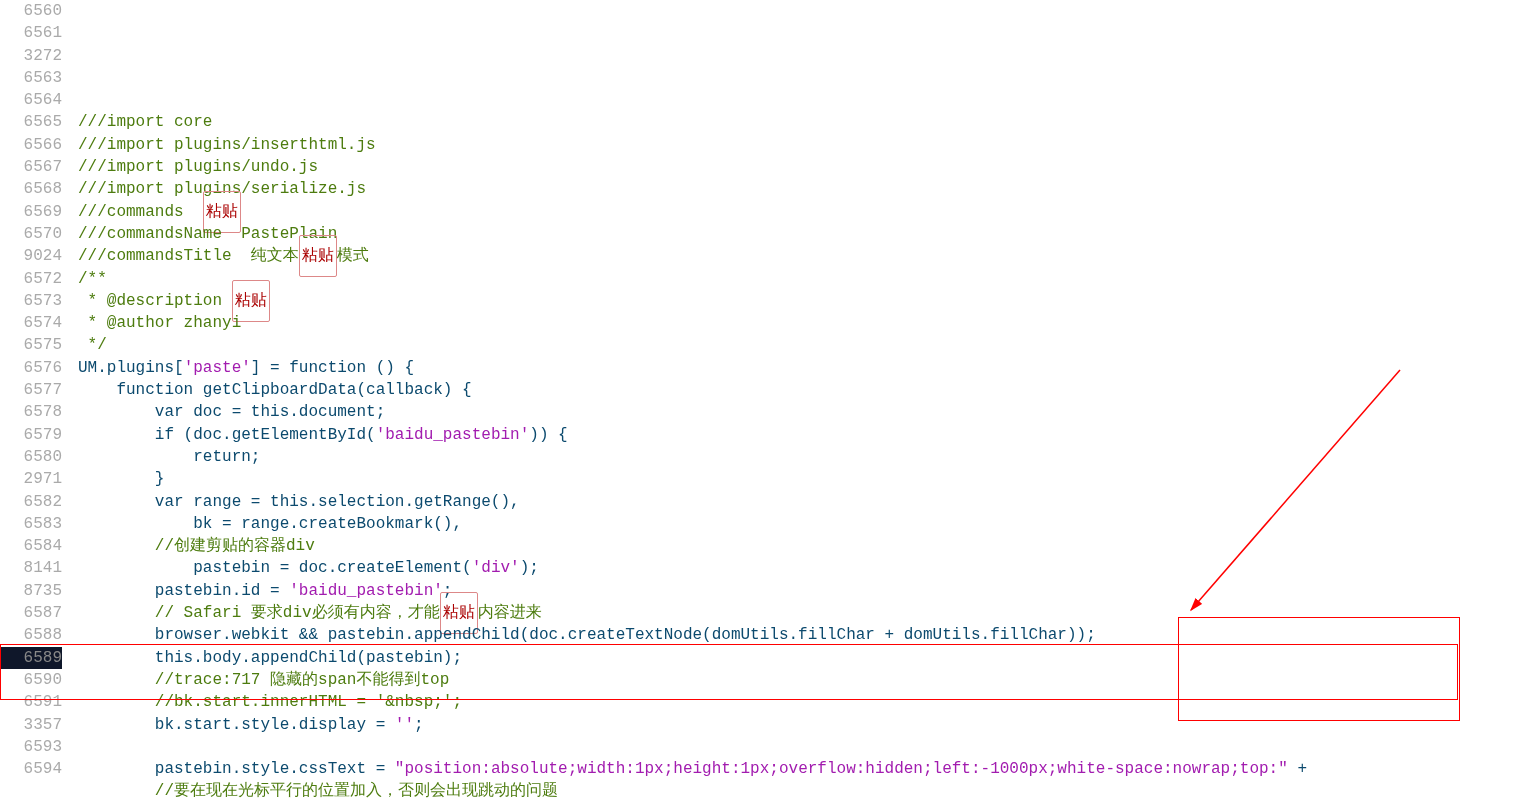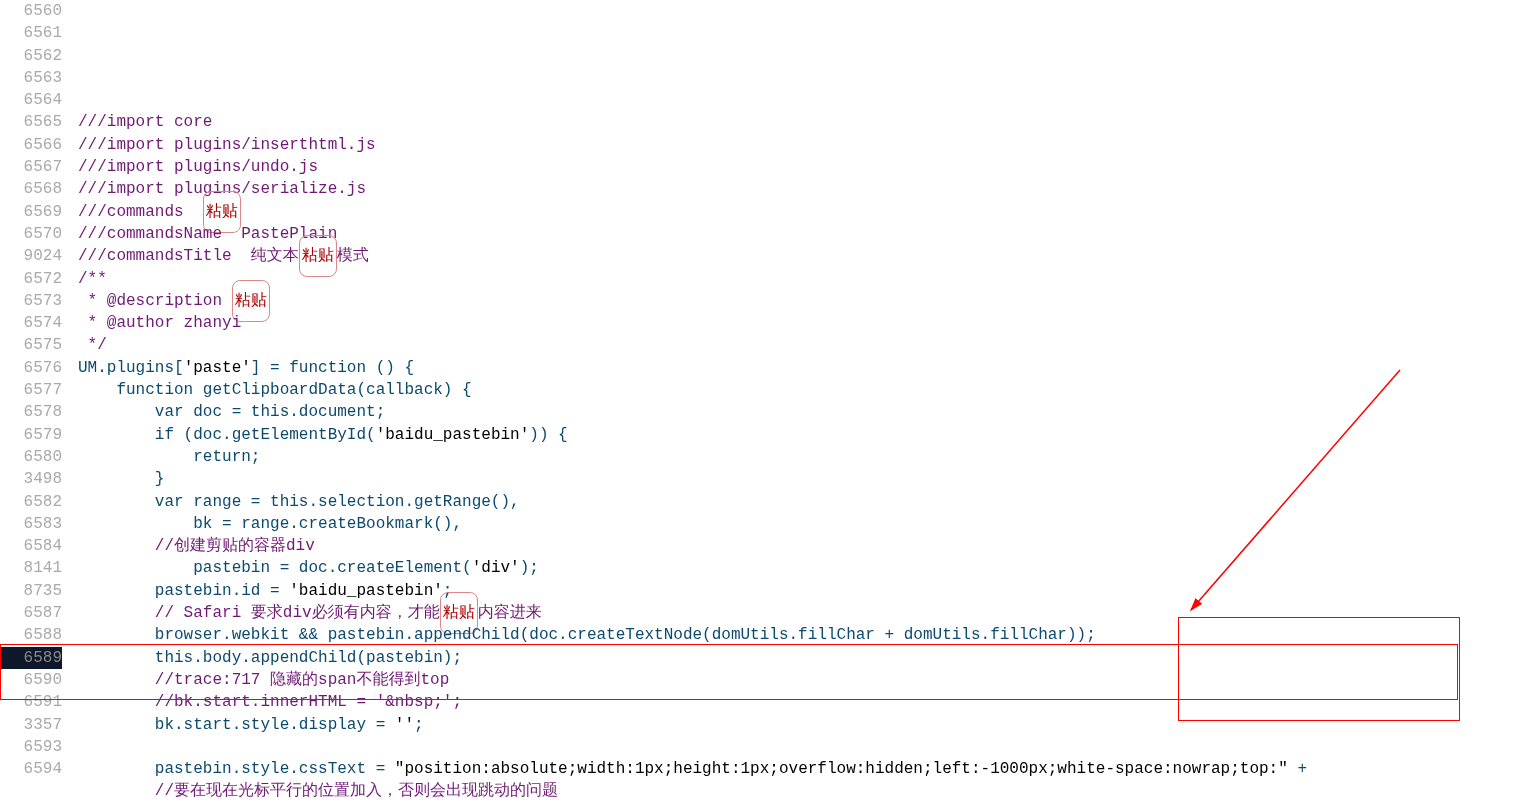--- a/index.html
+++ b/index.html
@@ -2,55 +2,55 @@
 <html><head>
 <meta charset="utf-8">
 <style>
 html,body{margin:0;padding:0;background:#fff;font-family:Consolas,"Courier New",monospace;font-size:16px;line-height:22.3px}
 .editor{display:flex;width:1534px}
 .gutter{width:78px;text-align:right;box-sizing:border-box;padding-right:16px;color:#aaa;user-select:none;font-family:Consolas,"Courier New",monospace}
 .gutter div{height:22.3px}
 .gutter .cur{background:#0f172a;color:#888}
 .code{flex:1;white-space:pre;color:#000;position:relative}
 .code div.row{height:22.3px}
-.c-com{color:#701a75}     
-.c-str{color:#000000}     
+.c-com{color:#4d7c0f}     
+.c-str{color:#a21caf}     
 .c-key{color:#0c4a6e}
-.hl{border:1px solid #d88;padding:11px 2px;border-radius:8px;color:#aa0000}
+.hl{border:1px solid #d88;padding:11px 2px;border-radius:2px;color:#aa0000}
 .red-box-1{position:absolute;border:1px solid red;left:-78px;top:643.9px;width:1456px;height:54px;pointer-events:none}
 .red-box-2{position:absolute;border:1px solid red;left:1100px;top:617px;width:280px;height:102px;pointer-events:none}
 .arrow-svg{position:absolute;left:0;top:0;pointer-events:none}
 </style>
 </head>
 <body>
 
 <div class="editor">
   <div class="gutter" id="gutter">
       <div>6560</div>
       <div>6561</div>
-      <div>6562</div>
+      <div>3272</div>
       <div>6563</div>
       <div>6564</div>
       <div>6565</div>
       <div>6566</div>
       <div>6567</div>
       <div>6568</div>
       <div>6569</div>
       <div>6570</div>
       <div>9024</div>
       <div>6572</div>
       <div>6573</div>
       <div>6574</div>
       <div>6575</div>
       <div>6576</div>
       <div>6577</div>
       <div>6578</div>
       <div>6579</div>
       <div>6580</div>
-      <div>3498</div>
+      <div>2971</div>
       <div>6582</div>
       <div>6583</div>
       <div>6584</div>
       <div>8141</div>
       <div>8735</div>
       <div>6587</div>
       <div>6588</div>
       <div class="cur">6589</div>
       <div>6590</div>
       <div>6591</div>

